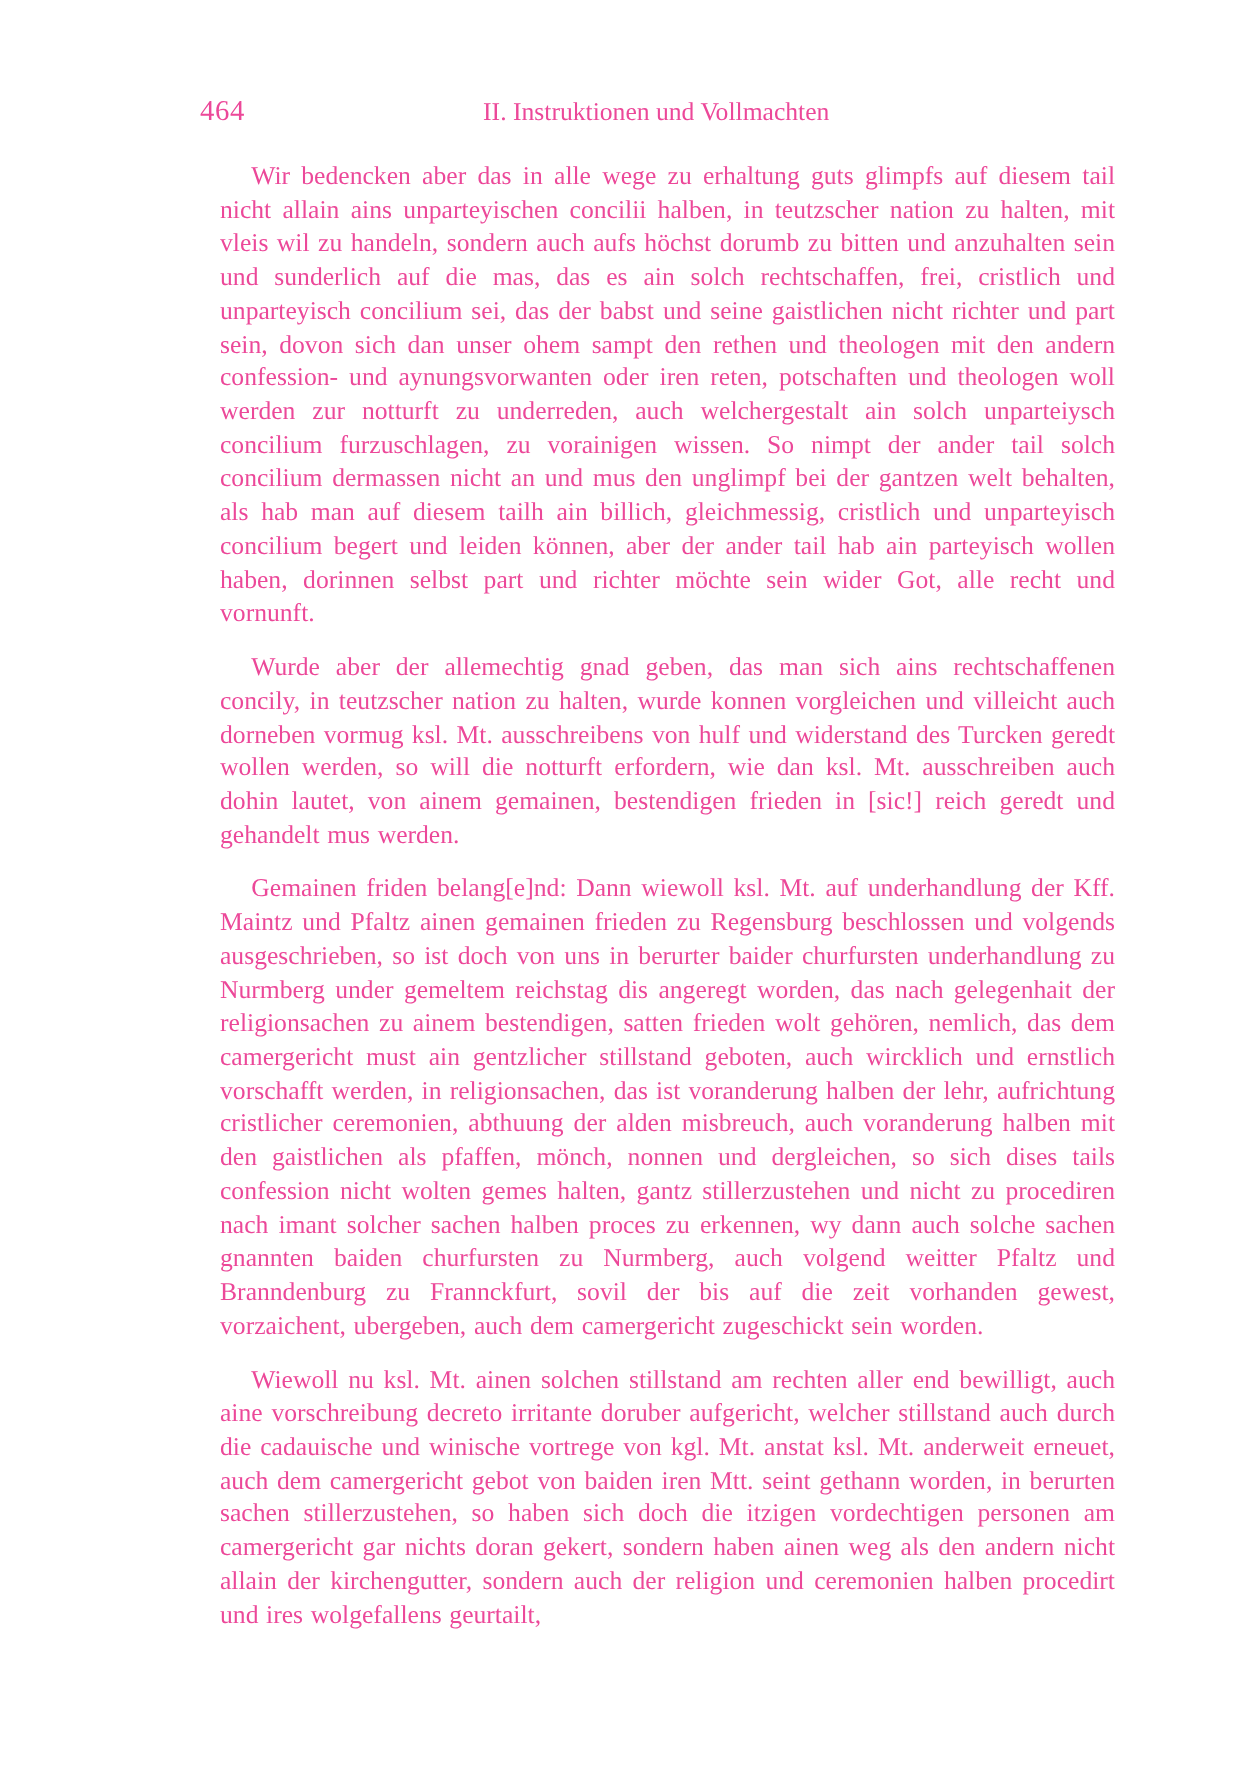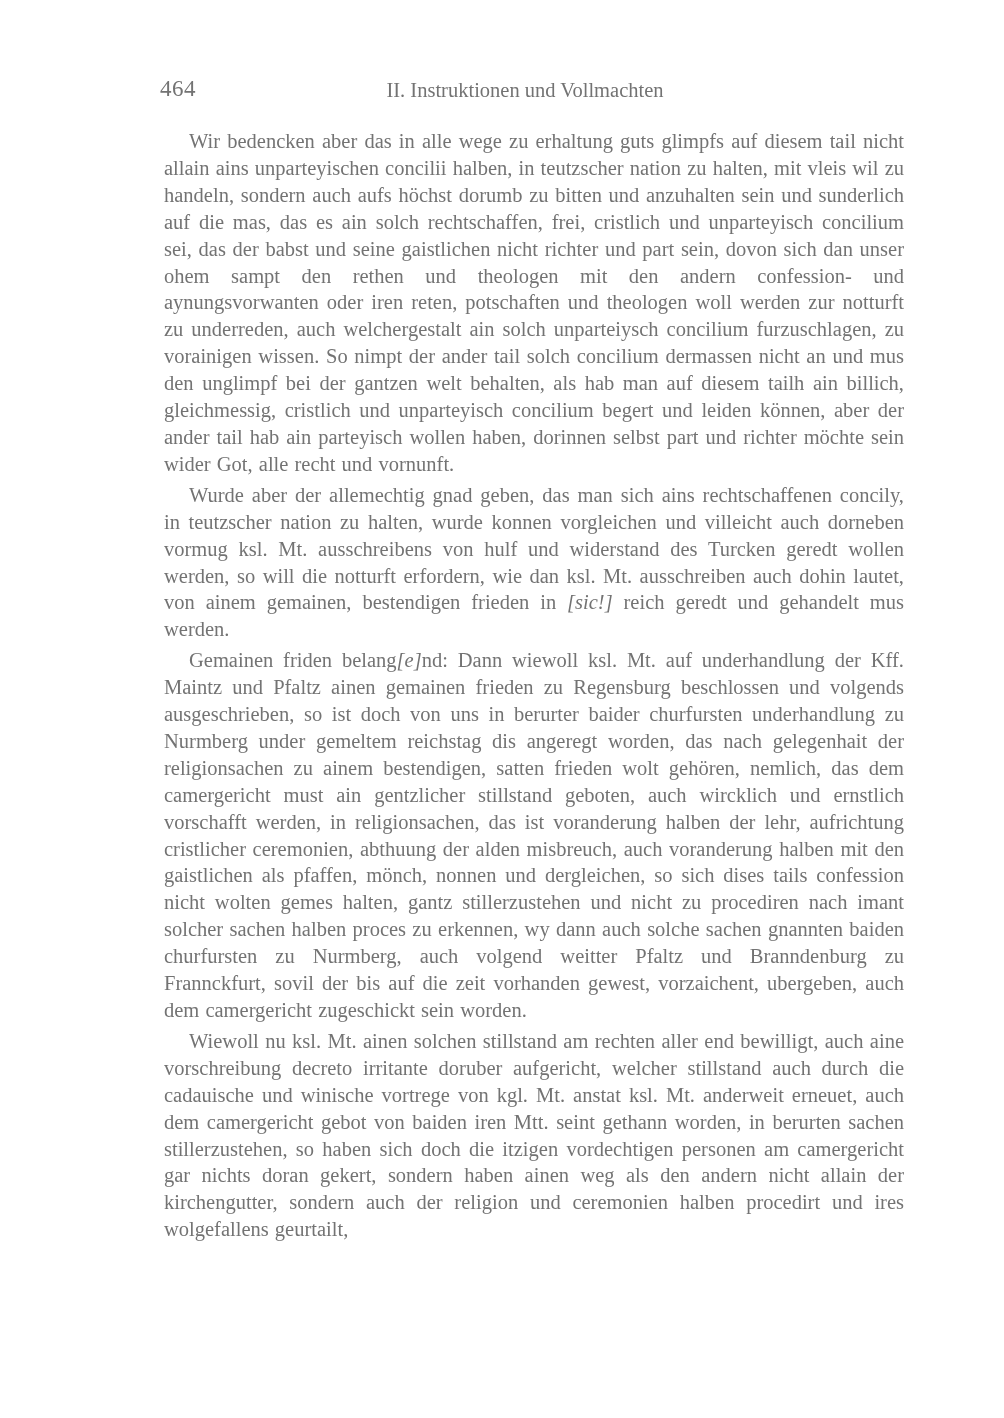--- a/index.html
+++ b/index.html
@@ -5,21 +5,21 @@
   html, body {
     margin: 0;
     padding: 0;
     background: #ffffff;
   }
   .page {
     position: relative;
     width: 1004px;
     height: 1418px;
     background: #ffffff;
-    color: #737373;
+    color: #ec4899;
     font-family: "Liberation Serif", "DejaVu Serif", serif;
     overflow: hidden;
     box-sizing: border-box;
     padding: 74px 96px 0 160px;
   }
   .page-header {
     position: relative;
     width: 748px;
     height: 30px;
     margin-bottom: 24px;
@@ -38,29 +38,28 @@
     right: 18px;
     top: 2px;
     text-align: center;
     font-size: 20.5px;
     line-height: 28px;
   }
   .text-block {
     width: 748px;
   }
   .par {
-    margin: 4px;
+    margin: 16px;
     text-indent: 25px;
     text-align: justify;
     font-size: 20.5px;
     line-height: 26.9px;
     word-spacing: 1px;
   }
   .it {
-    font-style: italic;
   }
 </style>
 </head>
 <body>
 
 <div class="page">
 
   <div class="page-header">
     <span class="page-number">464</span>
     <span class="running-head">II. Instruktionen und Vollmachten</span>

